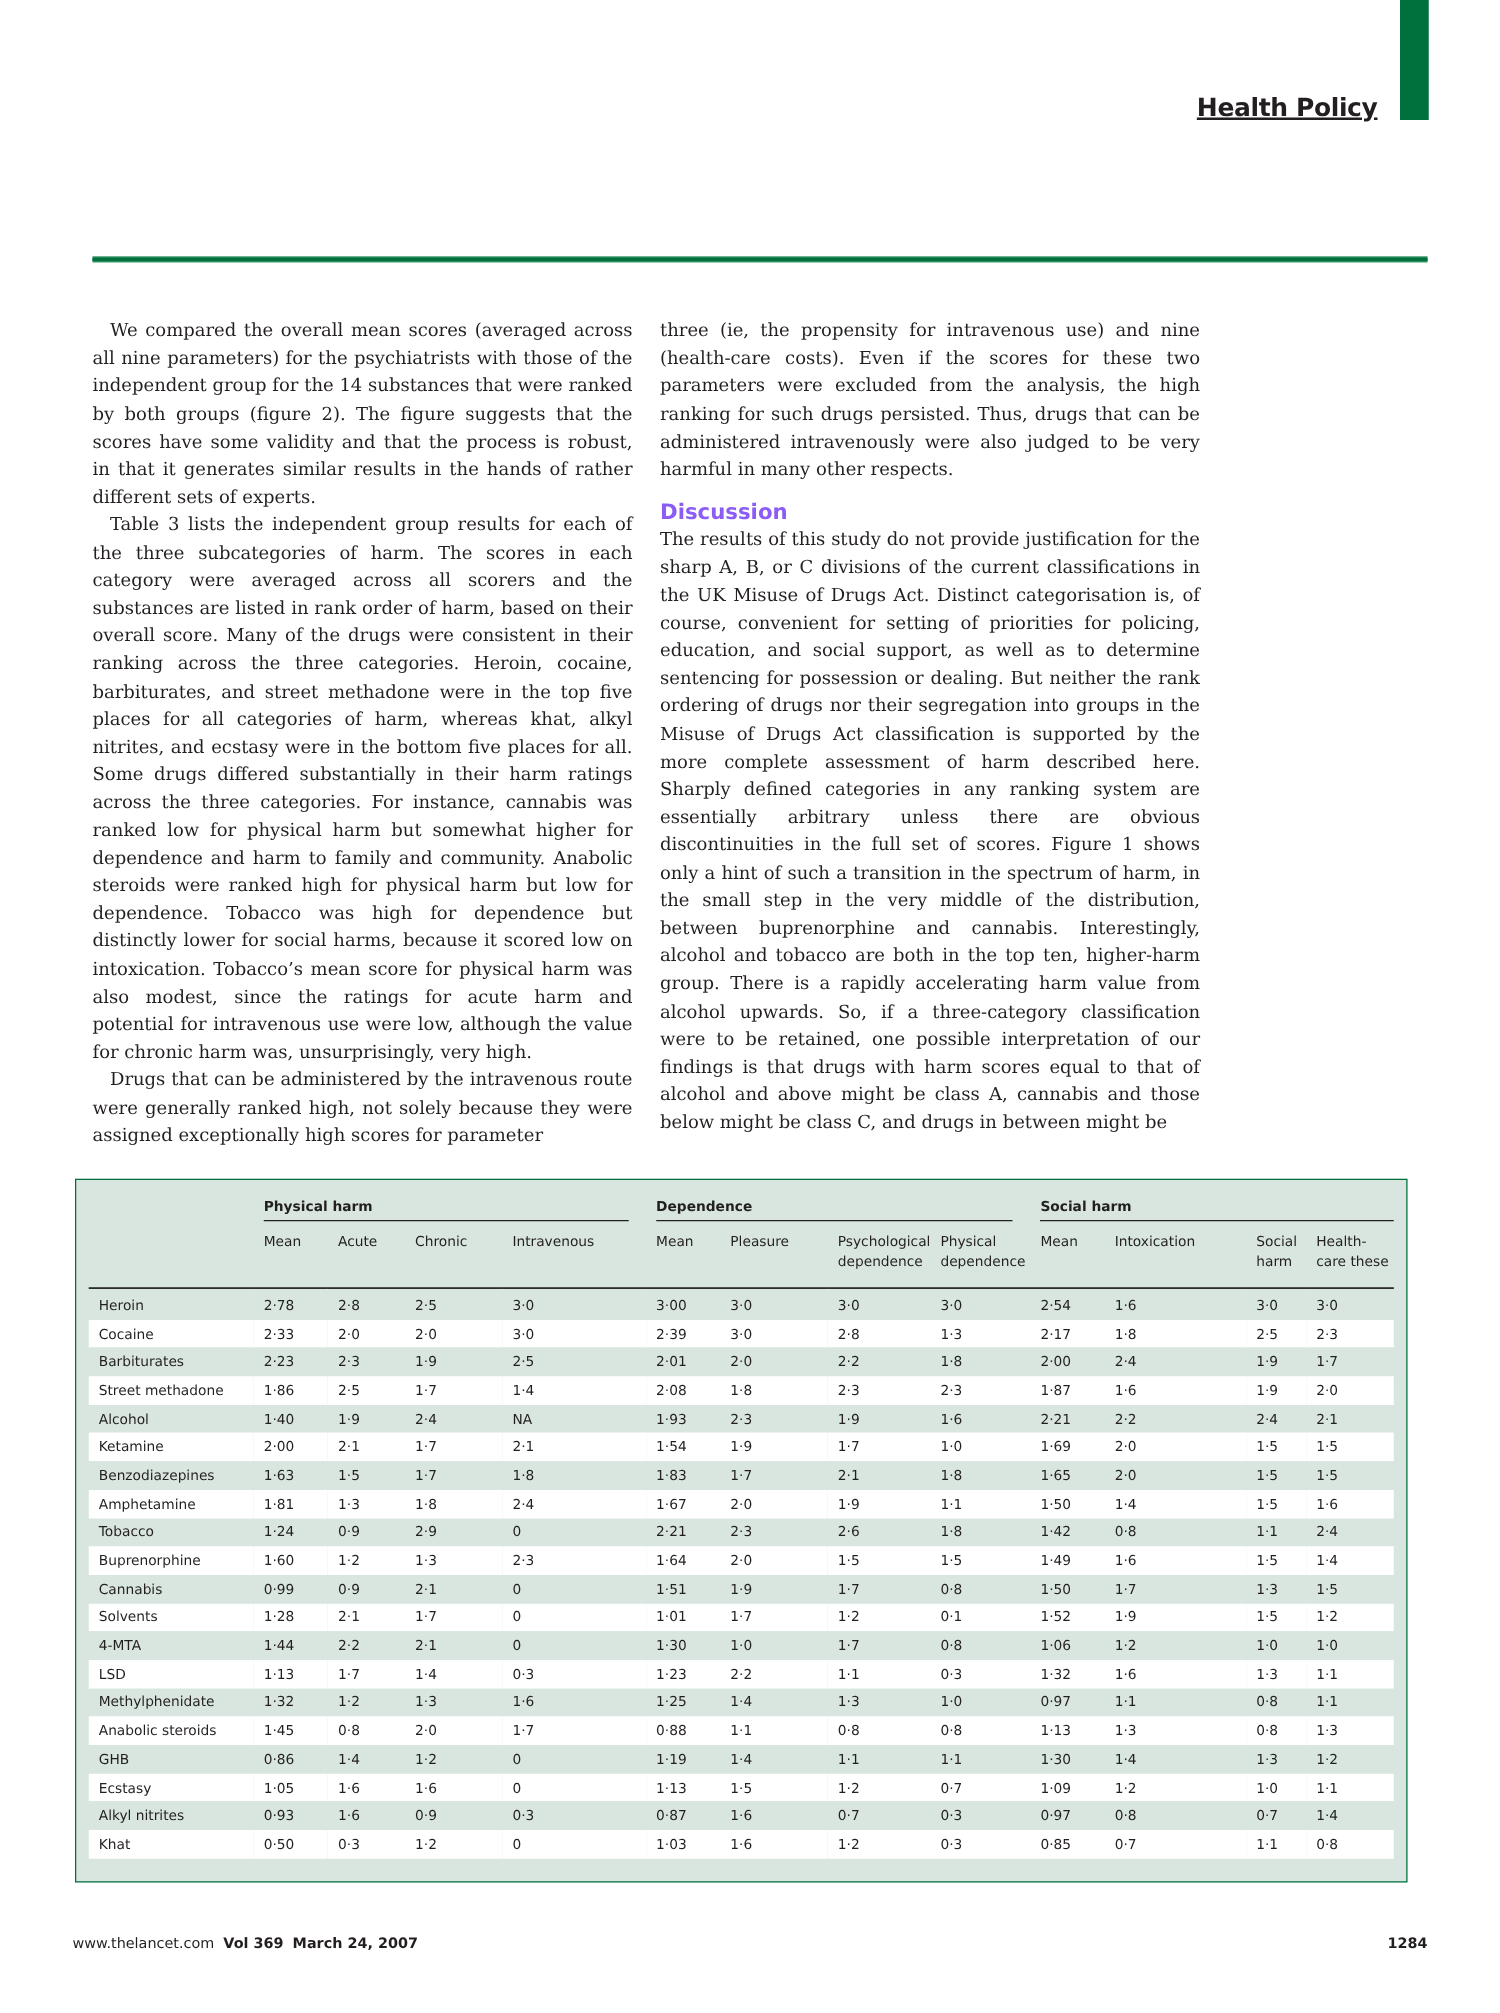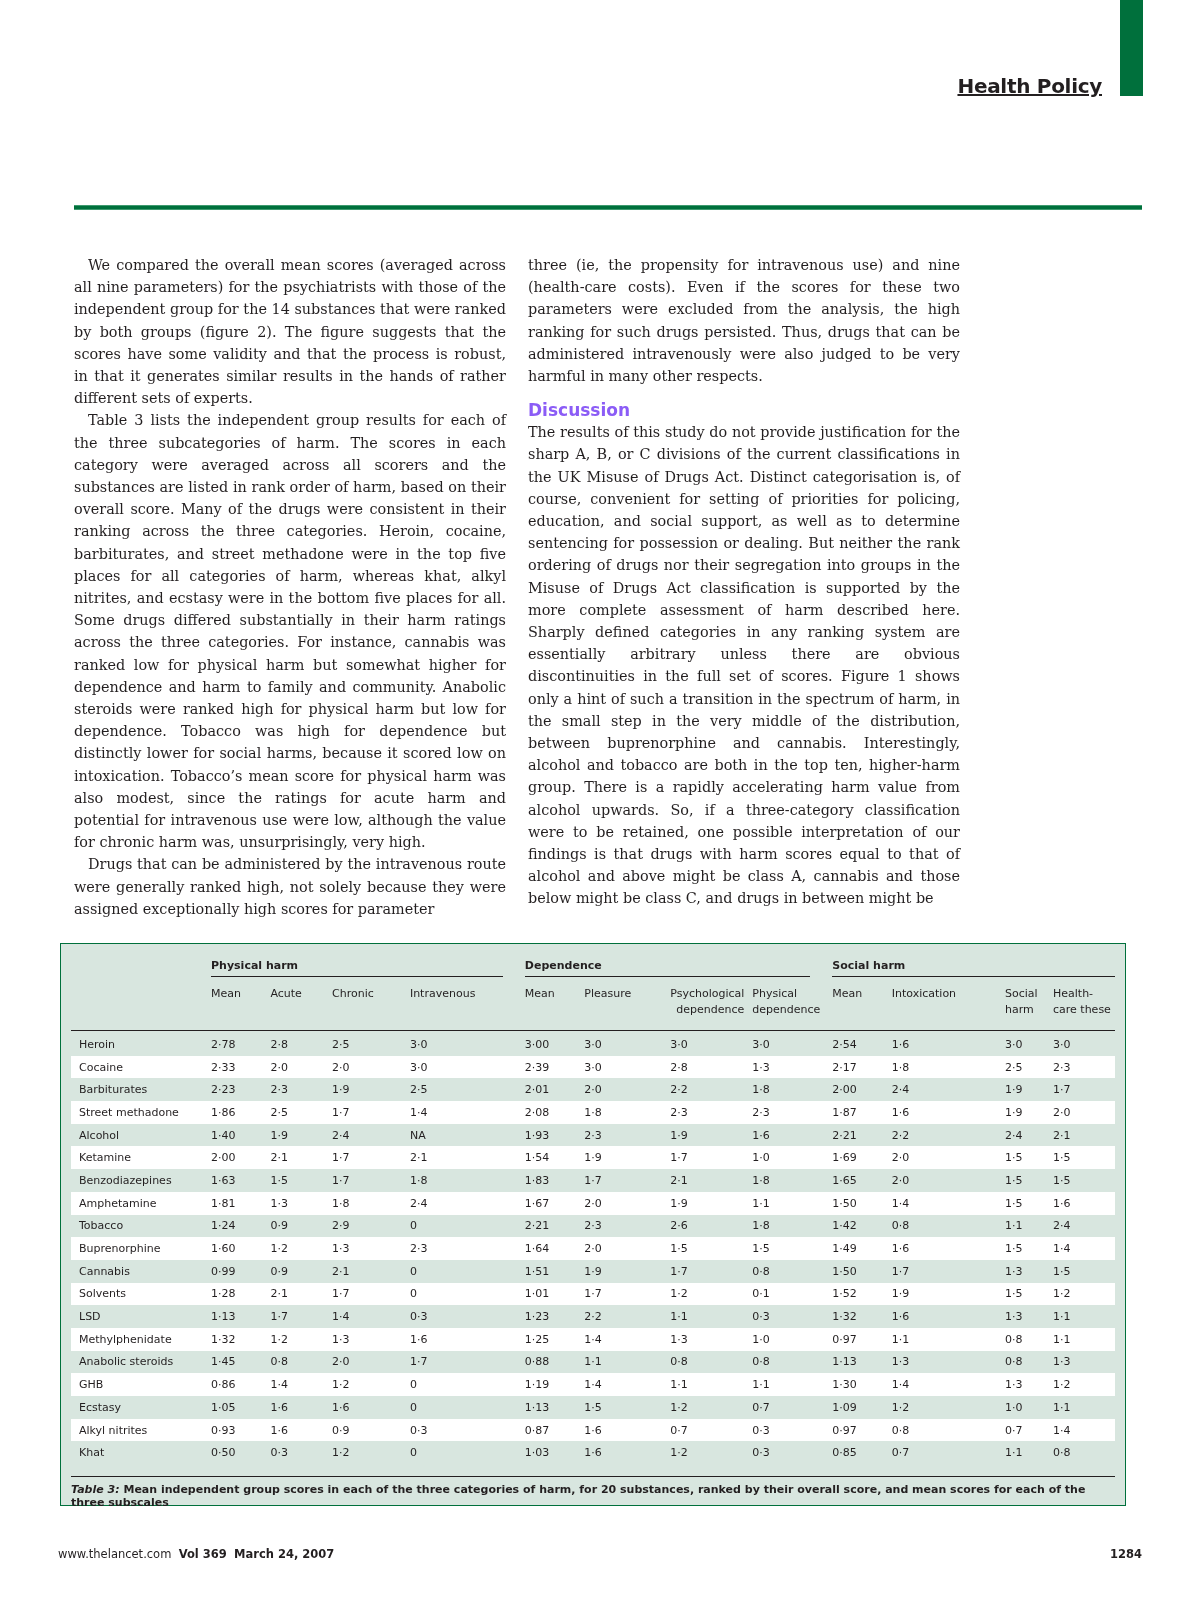--- a/index.html
+++ b/index.html
@@ -69,21 +69,21 @@
           </th>
       </tr>
       <tr class="sub">
         <th></th>
         <th>Mean</th>
         <th>Acute</th>
         <th>Chronic</th>
         <th>Intravenous</th>
         <th>Mean</th>
         <th>Pleasure</th>
-        <th style="white-space:normal;width:72px;text-align:right;">Psychological dependence</th>
+        <th style="white-space:normal;width:72px;">Psychological dependence</th>
         <th style="white-space:normal;width:72px;">Physical dependence</th>
         <th>Mean</th>
         <th>Intoxication</th>
         <th style="white-space:normal;width:40px;">Social harm</th>
         <th style="white-space:normal;width:62px;">Health-care these</th>
       </tr>
     </thead>
     <tbody id="table-body">
         <tr>
           <td class="name">Heroin</td>
@@ -259,20 +259,35 @@
           <td>1·01</td>
           <td>1·7</td>
           <td>1·2</td>
           <td>0·1</td>
           <td>1·52</td>
           <td>1·9</td>
           <td>1·5</td>
           <td>1·2</td>
         </tr>
         <tr>
+          <td class="name">4-MTA</td>
+          <td>1·44</td>
+          <td>2·2</td>
+          <td>2·1</td>
+          <td>0</td>
+          <td>1·30</td>
+          <td>1·0</td>
+          <td>1·7</td>
+          <td>0·8</td>
+          <td>1·06</td>
+          <td>1·2</td>
+          <td>1·0</td>
+          <td>1·0</td>
+        </tr>
+        <tr>
           <td class="name">LSD</td>
           <td>1·13</td>
           <td>1·7</td>
           <td>1·4</td>
           <td>0·3</td>
           <td>1·23</td>
           <td>2·2</td>
           <td>1·1</td>
           <td>0·3</td>
           <td>1·32</td>
@@ -365,21 +380,20 @@
           <td>1·6</td>
           <td>1·2</td>
           <td>0·3</td>
           <td>0·85</td>
           <td>0·7</td>
           <td>1·1</td>
           <td>0·8</td>
         </tr>
       </tbody>
   </table>
-  <div class="caption"><i>Table 3:</i><span> Mean independent group scores in each of the three categories of harm, for 20 substances, ranked by their overall score, and mean scores for each of the three subscales</span></div>
 </div>
 
 <div class="footer-left">
   <span>www.thelancet.com</span>&nbsp;
   <b>Vol 369</b>&nbsp;
   <b>March 24, 2007</b>
 </div>
 <div class="footer-right">1284</div>
 
 </body></html>

